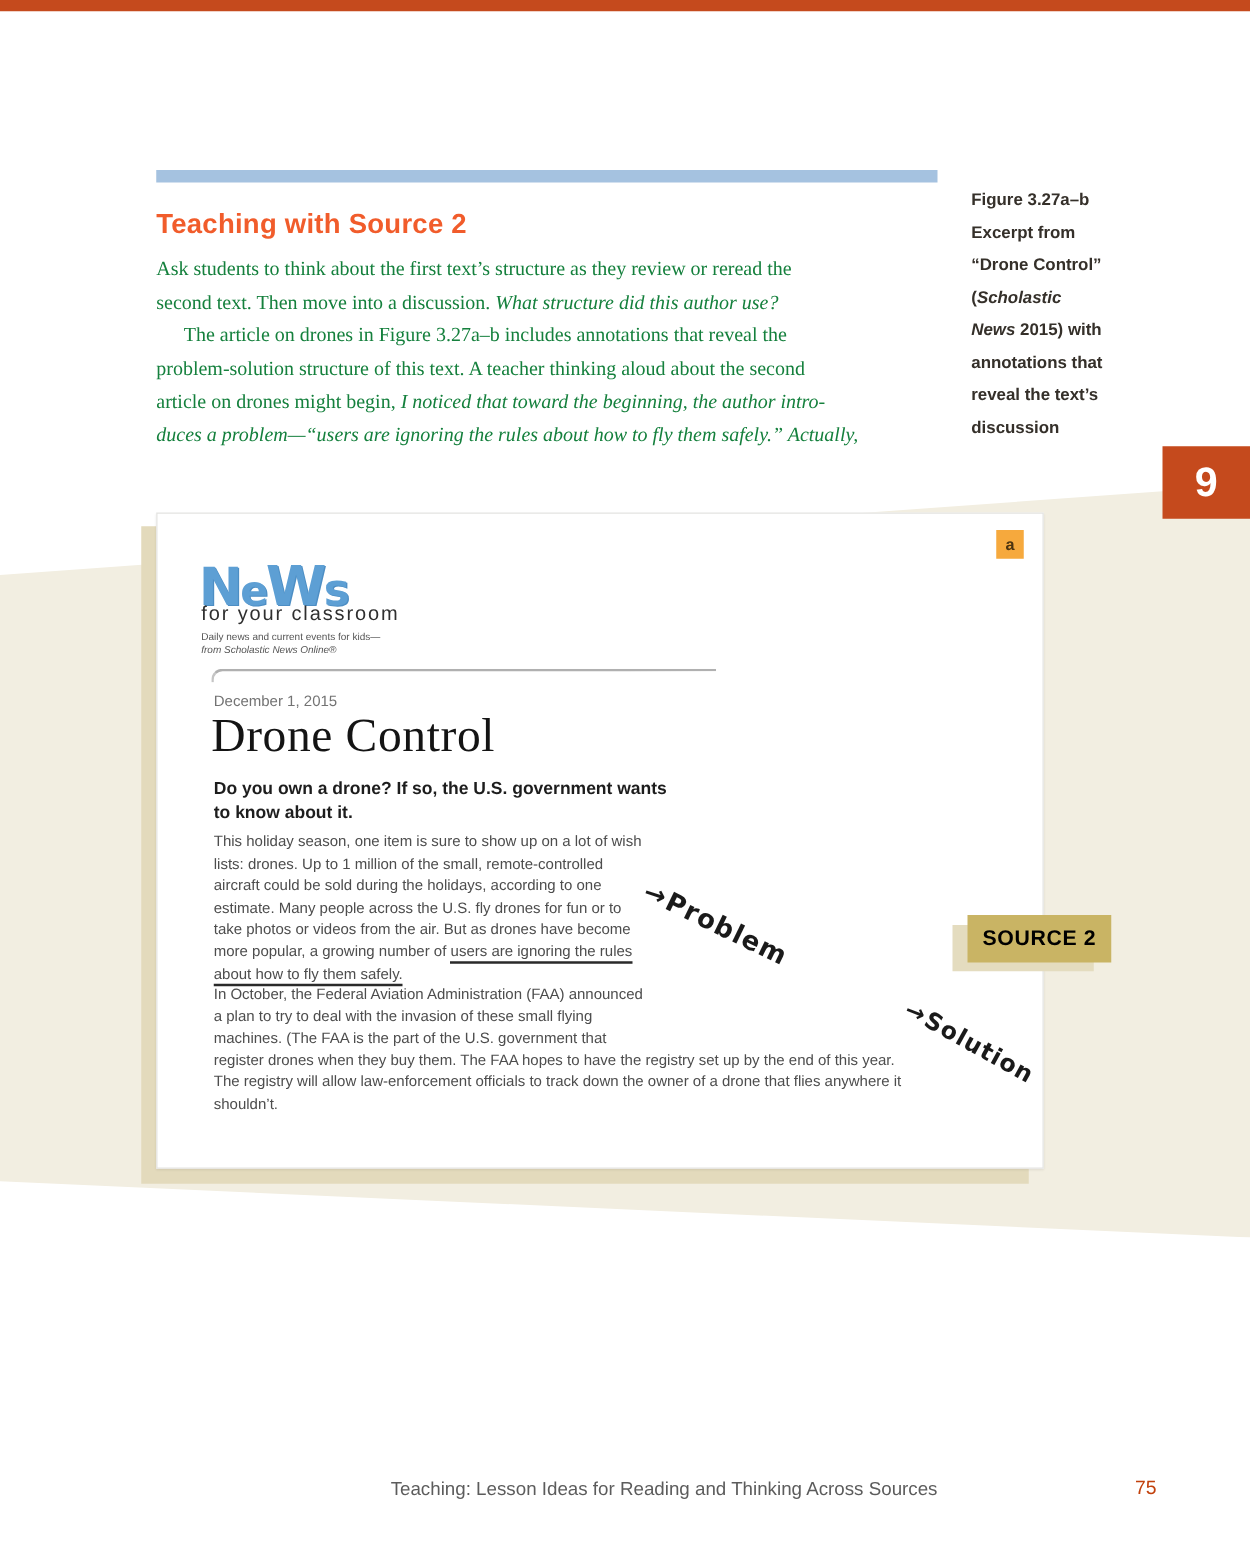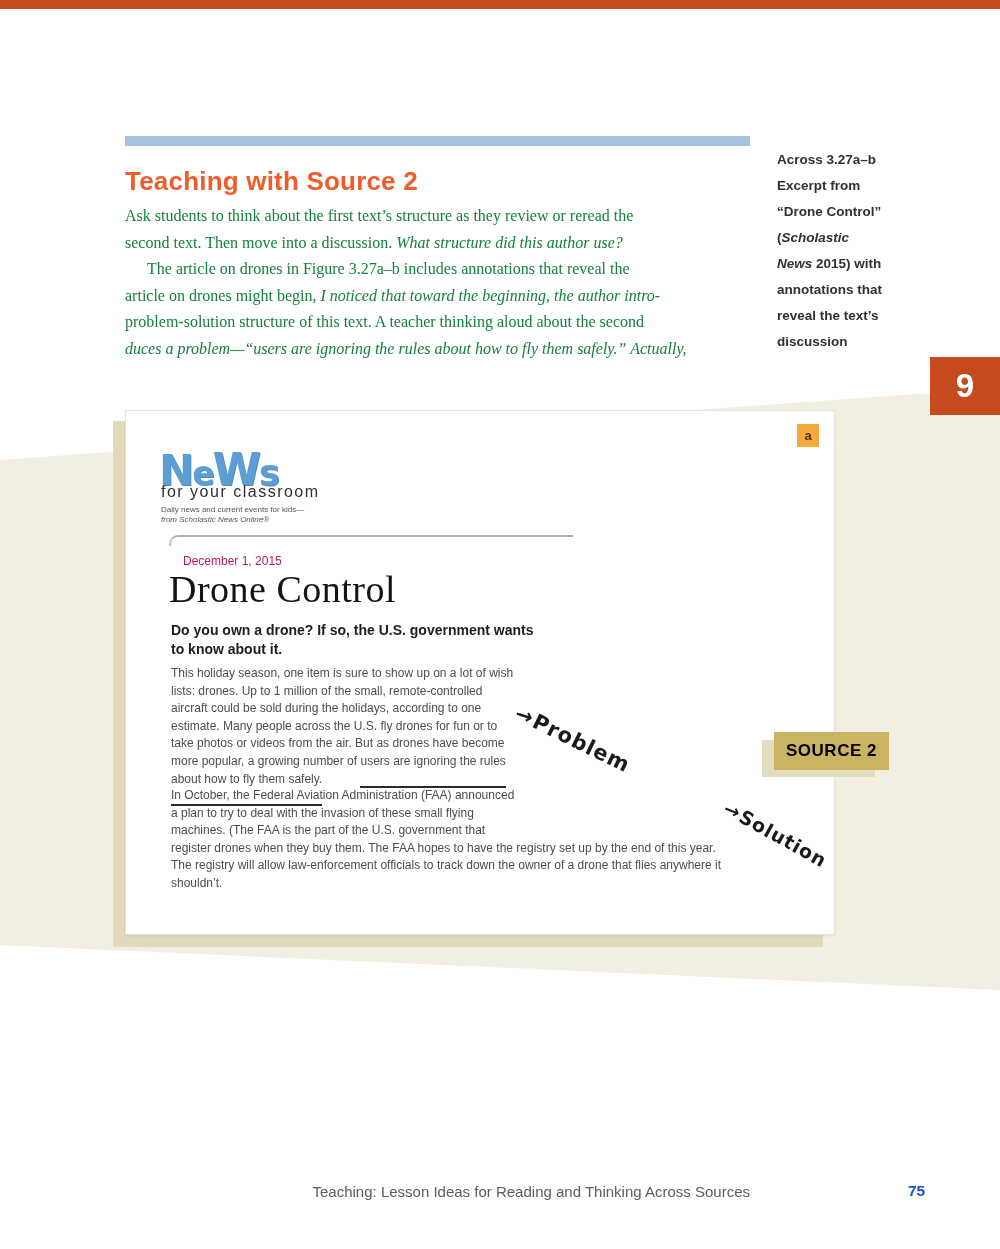--- a/index.html
+++ b/index.html
@@ -11,21 +11,21 @@
 
   
   #top-bar{left:0;top:0;width:1000px;height:9px;background:#c54a1d;}
 
   
   #cream-band{left:0;top:385px;width:1000px;height:610px;background:#f2eee1;
     clip-path:polygon(0 75px,1000px 3px,1000px 605px,0 560px);}
 
   
   #accent-bar{left:125px;top:136px;width:625px;height:10px;background:#a5c2e0;}
-  #section-title{left:125px;top:166px;font-size:26px;font-weight:bold;color:#f15c2b;letter-spacing:.2px;}
+  #section-title{left:125px;top:166px;font-size:22px;font-weight:bold;color:#f15c2b;letter-spacing:.2px;}
   #body-text{left:125px;top:203px;width:640px;font-family:"Liberation Serif","DejaVu Serif",serif;
     font-size:16px;color:#15803d;}
   #body-text .tline{line-height:26.5px;white-space:nowrap;}
   #body-text .ind{text-indent:22px;}
   .it{font-style:italic;}
 
   
   #figure-caption{left:777px;top:147px;width:160px;font-size:13.5px;font-weight:bold;color:#35302a;}
   #figure-caption .tline{line-height:26px;white-space:nowrap;}
 
@@ -41,69 +41,69 @@
   
   #news-logo{left:33px;top:33px;color:#5d9fd4;font-weight:bold;letter-spacing:-2px;
     font-family:"DejaVu Sans",sans-serif;text-shadow:1px 1px 0 #4d8ec4;}
   #news-logo .l1{font-size:42px;} #news-logo .l2{font-size:33px;}
   #news-logo .l3{font-size:44px;} #news-logo .l4{font-size:35px;}
   #news-tagline{left:35px;top:72px;font-size:16px;color:#2f2f2f;letter-spacing:1.5px;}
   #news-fineprint{left:35px;top:94px;font-size:8px;line-height:10px;color:#555;}
   #news-rule{left:43px;top:124px;width:402px;height:9px;
     border-top:2px solid #b0b0b0;border-left:2px solid #c5c5c5;border-top-left-radius:9px;}
 
-  #article-date{left:45px;top:143px;font-size:12px;color:#be185d;margin-left:12px;}
+  #article-date{left:45px;top:143px;font-size:12px;color:#737373;}
   #article-headline{left:43px;top:156px;font-family:"Liberation Serif","DejaVu Serif",serif;
     font-size:38px;color:#141414;letter-spacing:.5px;}
   #article-subhead{left:45px;top:210px;font-size:14px;font-weight:bold;color:#1d1d1d;line-height:19px;}
 
   .article-par{font-size:12px;color:#4d4d4d;}
   .article-par .tline{line-height:17.6px;white-space:nowrap;}
-  .ul{border-bottom:2.5px solid #2a2a2a;padding-bottom:18px;}
+  .ul{border-bottom:2.5px solid #2a2a2a;padding-bottom:1px;}
   #article-par1{left:45px;top:254px;}
   #article-par2{left:45px;top:376px;}
 
   .annotation{font-weight:bold;color:#1a1a1a;font-family:"DejaVu Sans",sans-serif;
     letter-spacing:1px;white-space:nowrap;}
   #annotation-problem{left:384px;top:316px;font-size:21px;transform:rotate(26deg);}
   #annotation-solution{left:592px;top:412px;font-size:19px;transform:rotate(29deg);}
   .annotation .arrow{display:inline-block;transform:rotate(-8deg);margin-right:1px;}
 
   #figure-label-a{left:671px;top:13px;width:22px;height:23px;background:#f6a93d;
     display:flex;align-items:center;justify-content:center;
     font-size:13px;font-weight:bold;color:#4c3411;}
 
   
   #source-badge-shadow{left:762px;top:740px;width:113px;height:37px;background:#e4dcbf;}
   #source-badge{left:774px;top:732px;width:115px;height:38px;background:#c9b464;color:#000000;
     display:flex;align-items:center;justify-content:center;font-size:17px;font-weight:bold;letter-spacing:.5px;}
 
   
   #footer-running{right:250px;top:1183px;font-size:15px;color:#5c5c5c;}
-  #page-number{left:908px;top:1182px;font-size:15.5px;font-weight:bold;color:#1d4ed8;}
+  #page-number{left:908px;top:1182px;font-size:15.5px;font-weight:normal;color:#c2410c;}
 </style>
 </head>
 <body>
 
 <div class="abs" id="top-bar"></div>
 <div class="abs" id="cream-band"></div>
 
 <div class="abs" id="accent-bar"></div>
 <div class="abs" id="section-title">Teaching with Source 2</div>
 <div class="abs" id="body-text">
     <div class="tline"><span>Ask students to think about the first text’s structure as they review or reread the</span></div>
     <div class="tline"><span>second text. Then move into a discussion. </span><span class="it">What structure did this author use?</span></div>
     <div class="tline ind"><span>The article on drones in Figure 3.27a–b includes annotations that reveal the</span></div>
+    <div class="tline"><span>problem-solution structure of this text. A teacher thinking aloud about the second</span></div>
     <div class="tline"><span>article on drones might begin, </span><span class="it">I noticed that toward the beginning, the author intro-</span></div>
-    <div class="tline"><span>problem-solution structure of this text. A teacher thinking aloud about the second</span></div>
     <div class="tline"><span class="it">duces a problem—“users are ignoring the rules about how to fly them safely.” Actually,</span></div>
   </div>
 
 <div class="abs" id="figure-caption">
-    <div class="tline"><span>Across 3.27a–b</span></div>
+    <div class="tline"><span>Figure 3.27a–b</span></div>
     <div class="tline"><span>Excerpt from</span></div>
     <div class="tline"><span>“Drone Control”</span></div>
     <div class="tline"><span>(</span><span class="it">Scholastic</span></div>
     <div class="tline"><span class="it">News</span><span> 2015) with</span></div>
     <div class="tline"><span>annotations that</span></div>
     <div class="tline"><span>reveal the text’s</span></div>
     <div class="tline"><span>discussion</span></div>
   </div>
 <div class="abs" id="chapter-tab">9</div>
 

